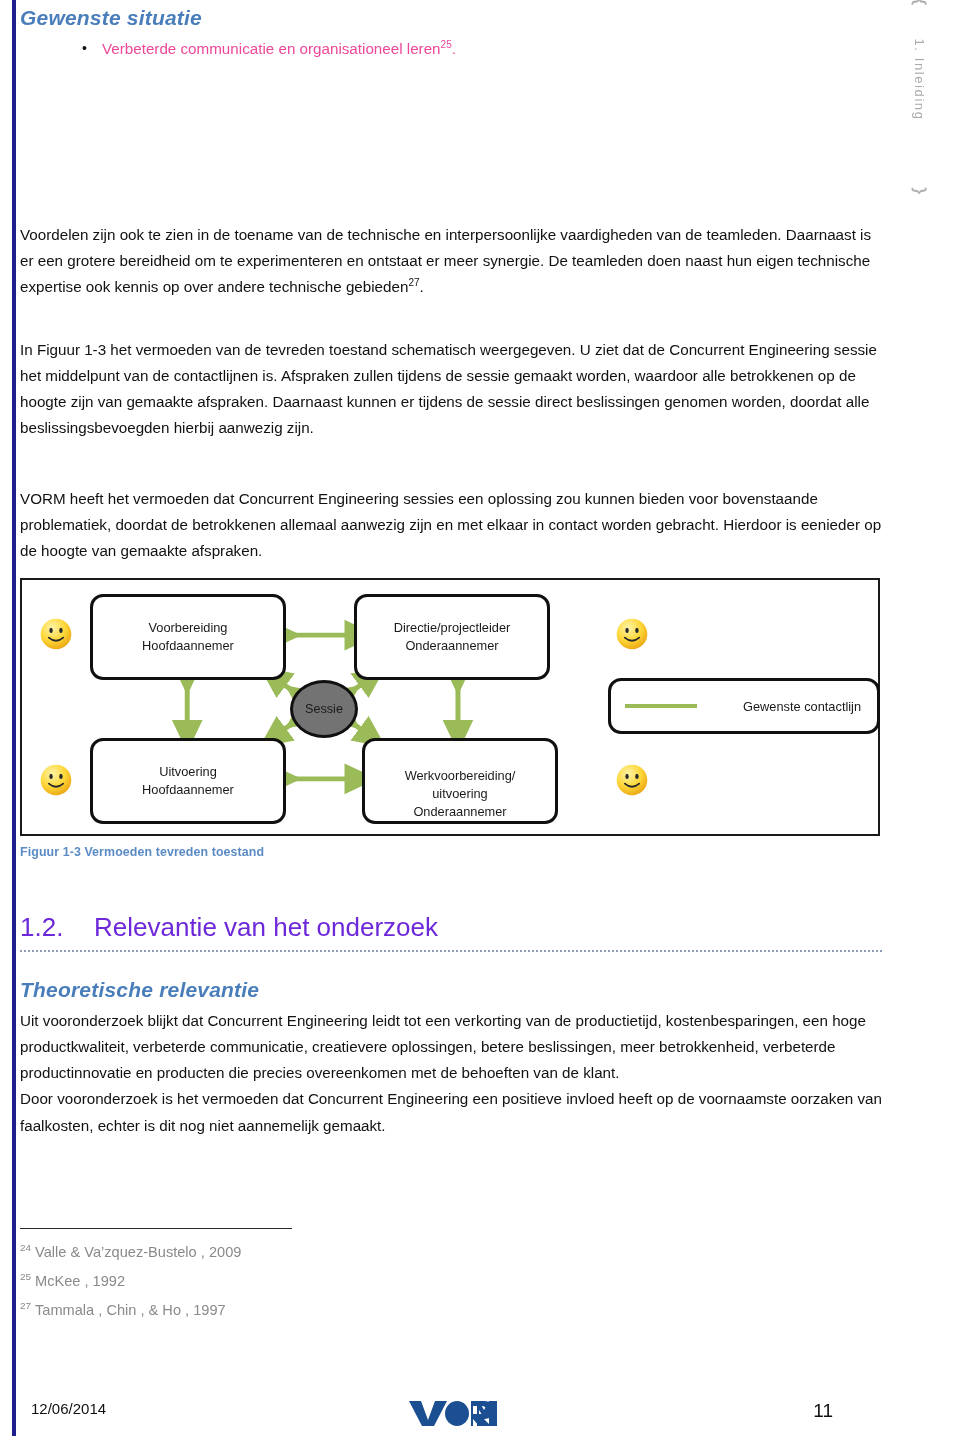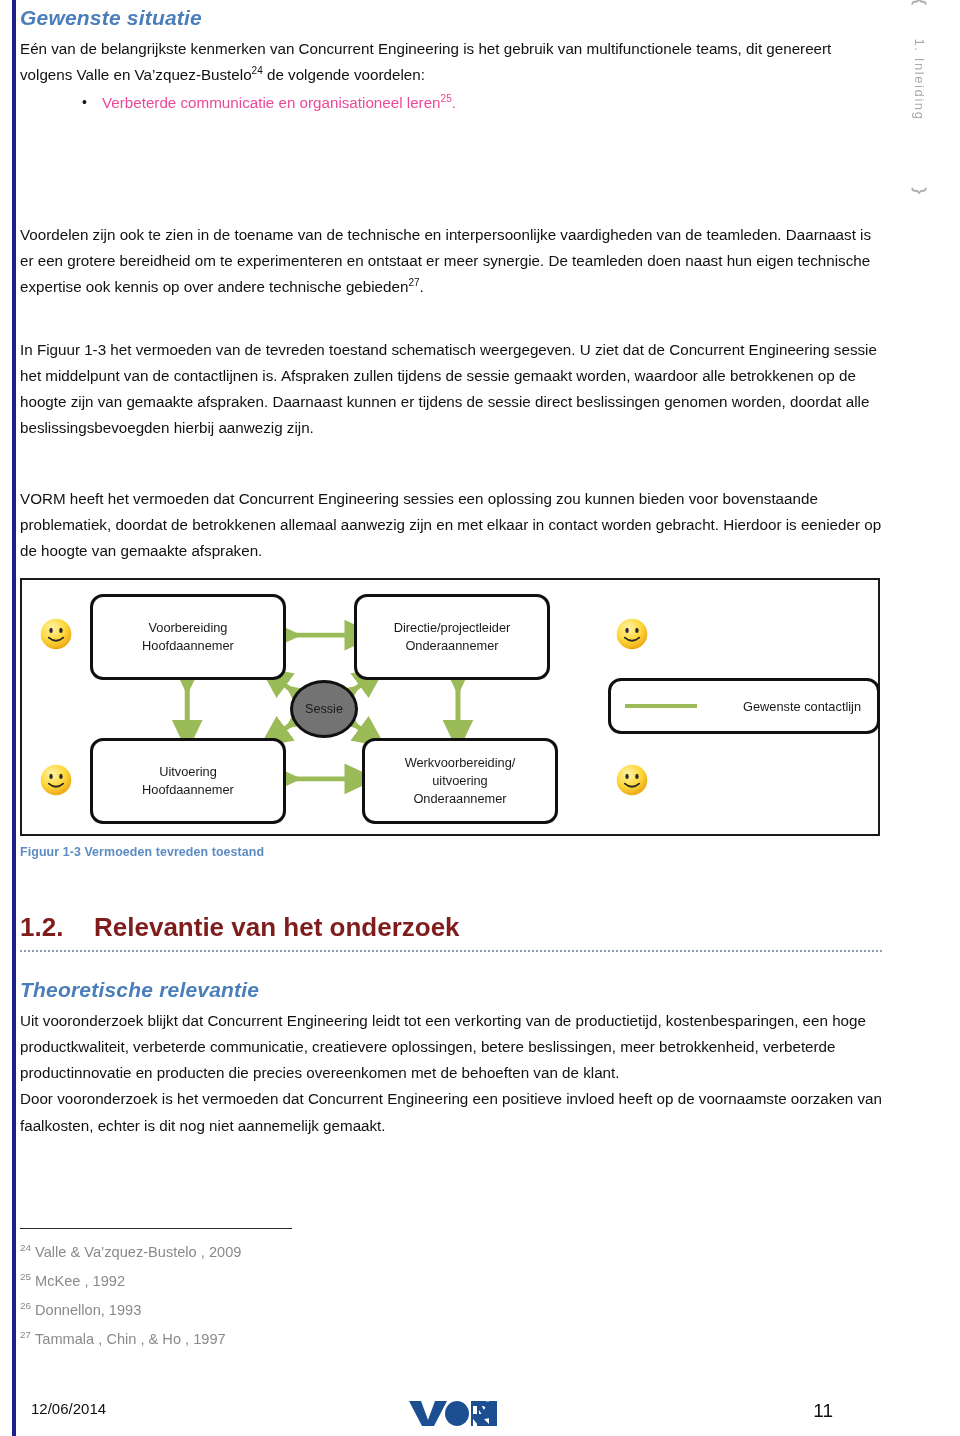--- a/index.html
+++ b/index.html
@@ -94,21 +94,21 @@
 
   
   .fig-caption {
     position:absolute; left:20px; top:845px;
     font-size:12.4px; font-weight:bold; color:#5B8BC4; letter-spacing:0.1px;
   }
 
   
   .sec-head {
     position:absolute; left:20px; top:912px; width:862px;
-    font-size:26px; font-weight:bold; color:#7f1d1d;
+    font-size:26px; font-weight:normal; color:#6d28d9;
     display:flex; align-items:baseline;
   }
   .sec-head .num { width:74px; display:inline-block; }
   .sec-divider {
     position:absolute; left:20px; top:950px; width:862px; height:0;
     border-top:2.5px dotted #8E9BB5;
   }
 
   
   .fn-rule {
@@ -142,24 +142,20 @@
   <div class="left-rule"></div>
 
   <div class="side-tab">
     <div class="brace top">⏞</div>
     <div class="side-label">1. Inleiding</div>
     <div class="brace bot">⏟</div>
   </div>
 
   <div class="content" style="top:6px;">
     <h3 class="sub-head">Gewenste situatie</h3>
-    <p class="body">
-      <span>Eén van de belangrijkste kenmerken van Concurrent Engineering is het gebruik van multifunctionele teams,</span>
-      <span>dit genereert volgens Valle en Va’zquez-Bustelo</span><sup>24</sup><span> de volgende voordelen:</span>
-    </p>
     <ul class="bullets">
       <li>
         <span>Verbeterde communicatie en organisationeel leren</span><sup>25</sup><span>.</span>
       </li>
     </ul>
   </div>
 
   <div class="content" style="top:222px;">
     <p class="body">
       <span>Voordelen zijn ook te zien in de toename van de technische en interpersoonlijke vaardigheden van de teamleden. Daarnaast is er een grotere bereidheid om te experimenteren en ontstaat er meer synergie. De teamleden doen naast hun eigen technische expertise ook kennis op over andere technische gebieden</span><sup>27</sup><span>.</span>
@@ -245,21 +241,21 @@
       </div>
     </div>
 
     <div class="node" style="left:68px; top:158px; width:196px; height:86px;">
       <div>
         <div>Uitvoering</div>
         <div>Hoofdaannemer</div>
       </div>
     </div>
 
-    <div class="node" style="left:340px; top:158px; width:196px; height:86px;">
+    <div class="node" style="left:340px; top:158px; width:196px; height:86px;align-items:flex-end;">
       <div>
         <div>Werkvoorbereiding/</div>
         <div>uitvoering</div>
         <div>Onderaannemer</div>
       </div>
     </div>
 
     <div class="sessie" style="left:268px; top:100px; width:68px; height:58px;">
       <span>Sessie</span>
     </div>
@@ -281,21 +277,20 @@
   <div class="content" style="top:978px;">
     <h3 class="sub-head">Theoretische relevantie</h3>
     <p class="body">Uit vooronderzoek blijkt dat Concurrent Engineering leidt tot een verkorting van de productietijd, kostenbesparingen, een hoge productkwaliteit, verbeterde communicatie, creatievere oplossingen, betere beslissingen, meer betrokkenheid, verbeterde productinnovatie en producten die precies overeenkomen met de behoeften van de klant.</p>
     <p class="body">Door vooronderzoek is het vermoeden dat Concurrent Engineering een positieve invloed heeft op de voornaamste oorzaken van faalkosten, echter is dit nog niet aannemelijk gemaakt.</p>
   </div>
 
   <div class="fn-rule"></div>
   <ul class="footnotes">
     <li><sup>24</sup><span>Valle &amp; Va’zquez-Bustelo , 2009</span></li>
     <li><sup>25</sup><span>McKee , 1992</span></li>
-    <li><sup>26</sup><span>Donnellon, 1993</span></li>
     <li><sup>27</sup><span>Tammala , Chin , &amp; Ho , 1997</span></li>
   </ul>
 
   <div class="footer">
     <span class="date">12/06/2014</span>
     <span class="logo">
       <svg width="88" height="30" viewBox="0 0 88 30">
         <g fill="#1B4F91">
           <polygon points="0,3 12,3 19,22 26,3 38,3 25,28 13,28"></polygon>
           <ellipse cx="48" cy="15.5" rx="12" ry="12.5"></ellipse>

